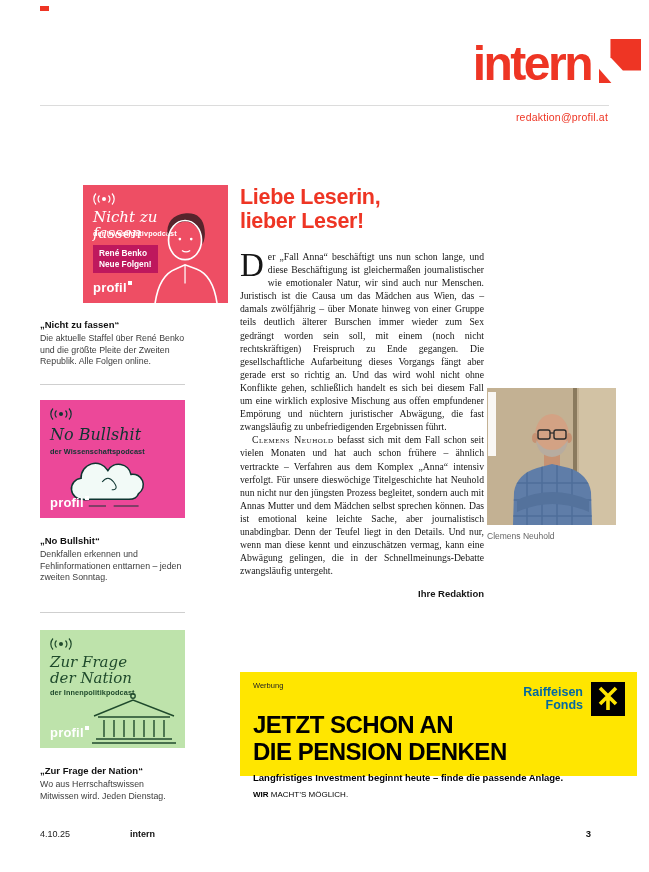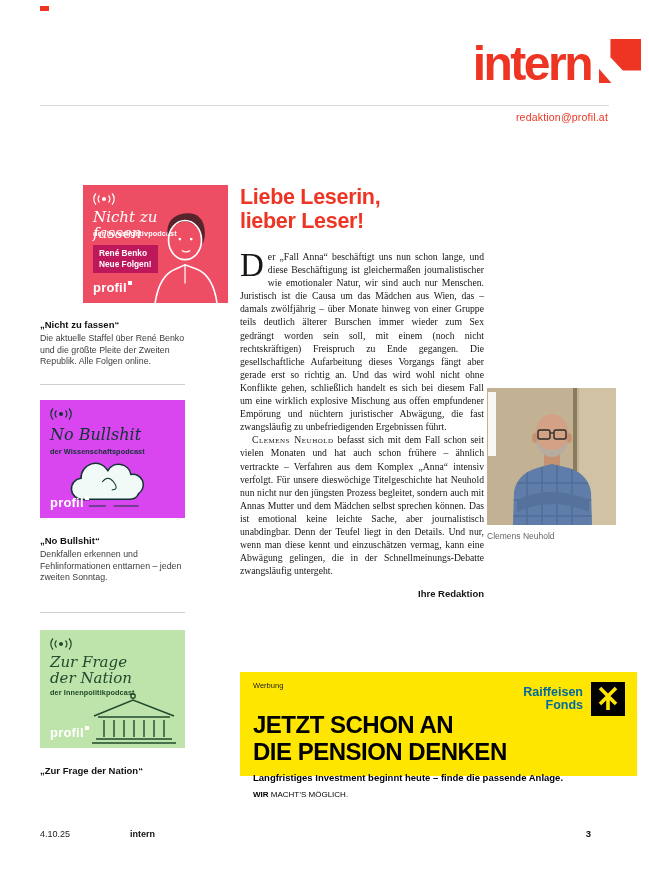--- a/index.html
+++ b/index.html
@@ -129,21 +129,21 @@
       <path d="M38 44 q4 3 8 0" stroke="#fff" fill="none" stroke-width="1.2"></path>
       <path d="M12 95 Q16 68 32 62 L41 58 L52 62 Q68 68 72 95" fill="none" stroke="#fff" stroke-width="1.6"></path>
       <path d="M41 58 L41 76" stroke="#fff" stroke-width="1.2"></path>
     </svg>
     <div class="plogo"><span>profil</span><span class="pmark"></span></div>
   </div>
   <div class="cap-title cap-title-1">„Nicht zu fassen“</div>
   <div class="cap-text cap-text-1">Die aktuelle Staffel über René Benko und die größte Pleite der Zweiten Republik. Alle Folgen online.</div>
   <div class="divider div-1"></div>
 
-  <div class="card card-2" style="background: #d946ef;">
+  <div class="card card-2" style="background: #ec4899;">
     <svg class="icon" width="22" height="12" viewBox="0 0 22 12">
       <circle cx="11" cy="6" r="2" fill="currentColor"></circle>
       <path d="M6.5 2.5 a5 5 0 0 0 0 7 M3 .5 a8 8 0 0 0 0 11 M15.5 2.5 a5 5 0 0 1 0 7 M19 .5 a8 8 0 0 1 0 11" stroke="currentColor" fill="none" stroke-width="1.2"></path>
     </svg>
     <div class="title">No Bullshit</div>
     <div class="sub">der Wissenschaftspodcast</div>
     <svg class="ill-2" width="115" height="58" viewBox="0 0 120 58">
       <path d="M24 46 a11 11 0 0 1 -2 -22 a15 15 0 0 1 28 -8 a13 13 0 0 1 24 4 a11 11 0 0 1 8 20 q-2 6 -10 6 L32 46 q-6 1 -8 0 Z" fill="#f2faf7" stroke="#0e3531" stroke-width="1.6"></path>
       <path d="M44 28 q6 -8 12 0 q6 8 -2 8" fill="none" stroke="#0e3531" stroke-width="1.1"></path>
       <path d="M30 53 h18 M56 53 h26" stroke="#0e3531" stroke-width="1"></path>
@@ -173,20 +173,21 @@
         <line x1="58" y1="28" x2="58" y2="45"></line>
           <line x1="68" y1="28" x2="68" y2="45"></line>
         <line x1="78" y1="28" x2="78" y2="45"></line>
         <line x1="10" y1="47" x2="86" y2="47"></line>
         <line x1="6" y1="51" x2="90" y2="51"></line>
       </g>
     </svg>
     <div class="plogo"><span>profil</span><span class="pmark"></span></div>
   </div>
   <div class="cap-title cap-title-3">„Zur Frage der Nation“</div>
+  <div class="cap-text cap-text-3">Wo aus Herrschaftswissen Mitwissen wird. Jeden Dienstag.</div>
 
   <div class="headline">
     <div>Liebe Leserin,</div>
     <div>lieber Leser!</div>
   </div>
 
   <div class="body-col">
     <p style="margin:0"><span class="dropcap">D</span><span>er „Fall Anna“ beschäftigt uns nun schon lange, und diese Beschäftigung ist gleichermaßen journalistischer wie emotionaler Natur, wir sind auch nur Menschen. Juristisch ist die Causa um das Mädchen aus Wien, das – damals zwölfjährig – über Monate hinweg von einer Gruppe teils deutlich älterer Burschen immer wieder zum Sex gedrängt worden sein soll, mit einem (noch nicht rechtskräftigen) Freispruch zu Ende gegangen. Die gesellschaftliche Aufarbeitung dieses Vorgangs fängt aber gerade erst so richtig an. Und das wird wohl nicht ohne Konflikte gehen, schließlich handelt es sich bei diesem Fall um eine wirklich explosive Mischung aus offen empfundener Empörung und nüchtern juristischer Abwägung, die fast zwangsläufig zu unbefriedigenden Ergebnissen führt.</span></p>
     <p class="para2"><span class="lead-name">Clemens Neuhold</span><span> befasst sich mit dem Fall schon seit vielen Monaten und hat auch schon frühere – ähnlich vertrackte – Verfahren aus dem Komplex „Anna“ intensiv verfolgt. Für unsere dieswöchige Titelgeschichte hat Neuhold nun nicht nur den jüngsten Prozess begleitet, sondern auch mit Annas Mutter und dem Mädchen selbst sprechen können. Das ist emotional keine leichte Sache, aber journalistisch unabdingbar. Denn der Teufel liegt in den Details. Und nur, wenn man diese kennt und einzuschätzen vermag, kann eine Abwägung gelingen, die in der Schnellmeinungs-Debatte zwangsläufig untergeht.</span></p>
     <div class="signoff">Ihre Redaktion</div>

